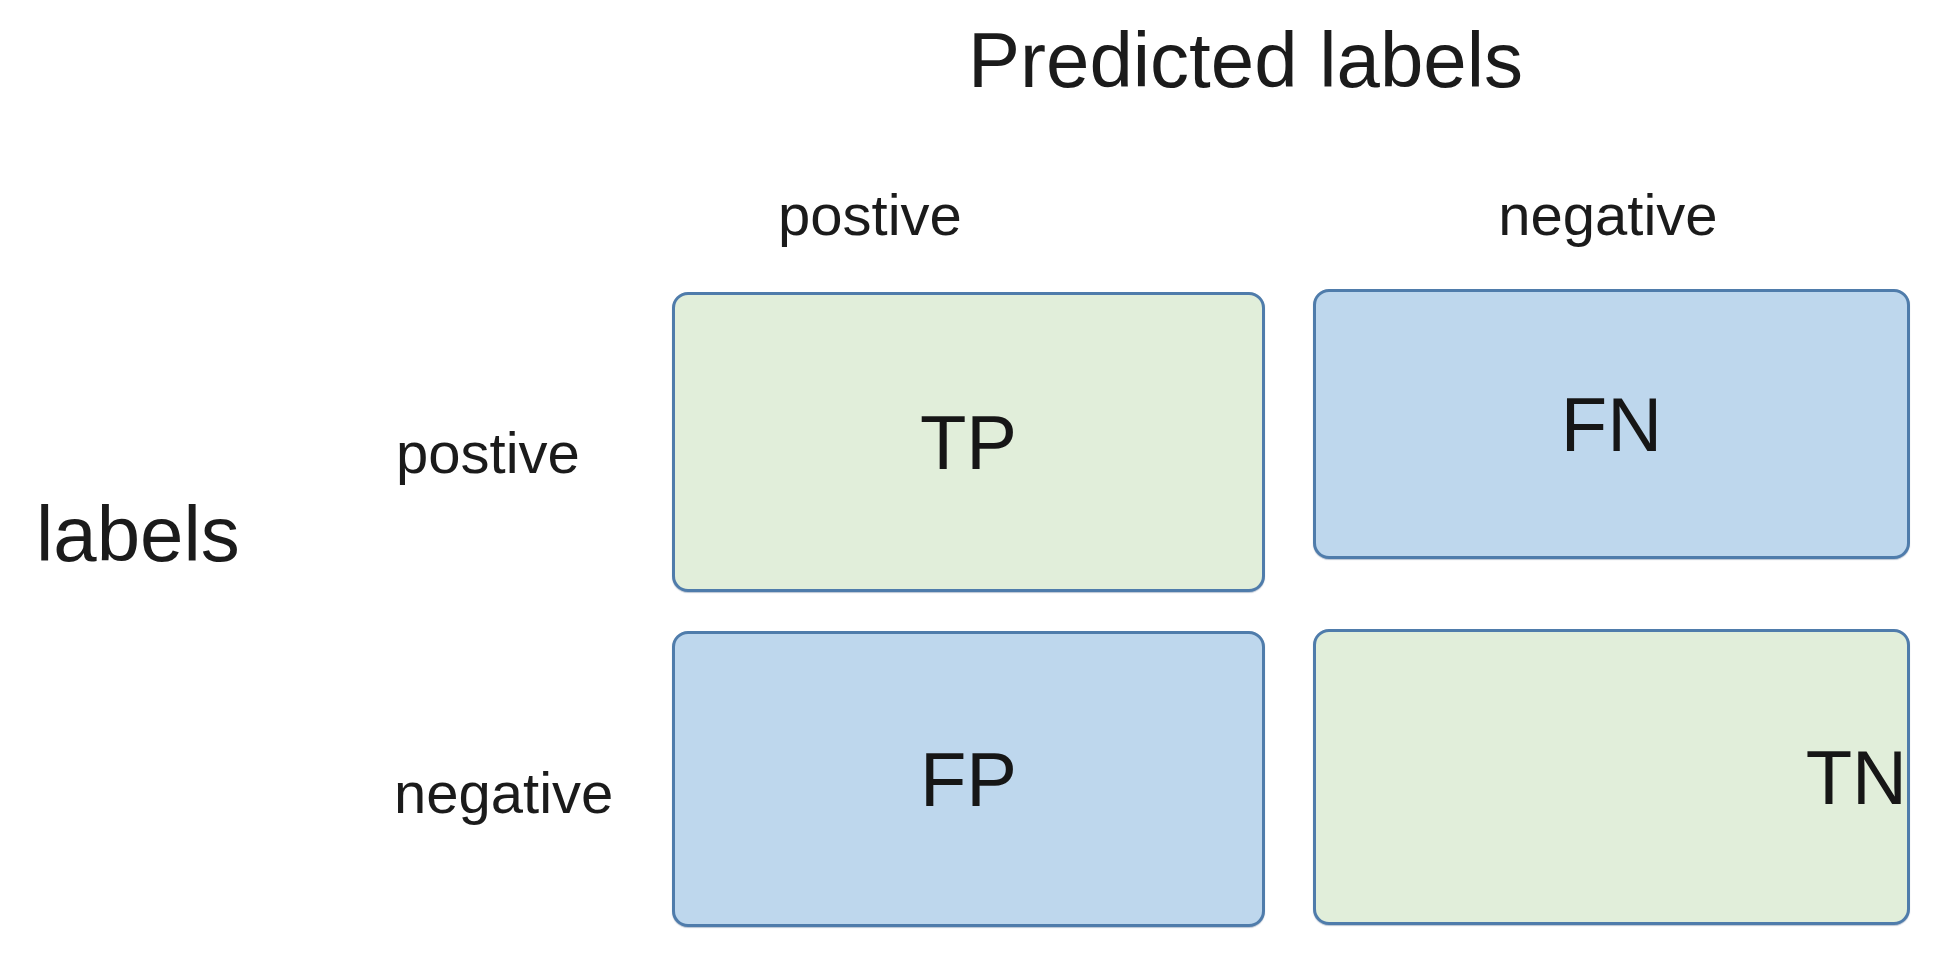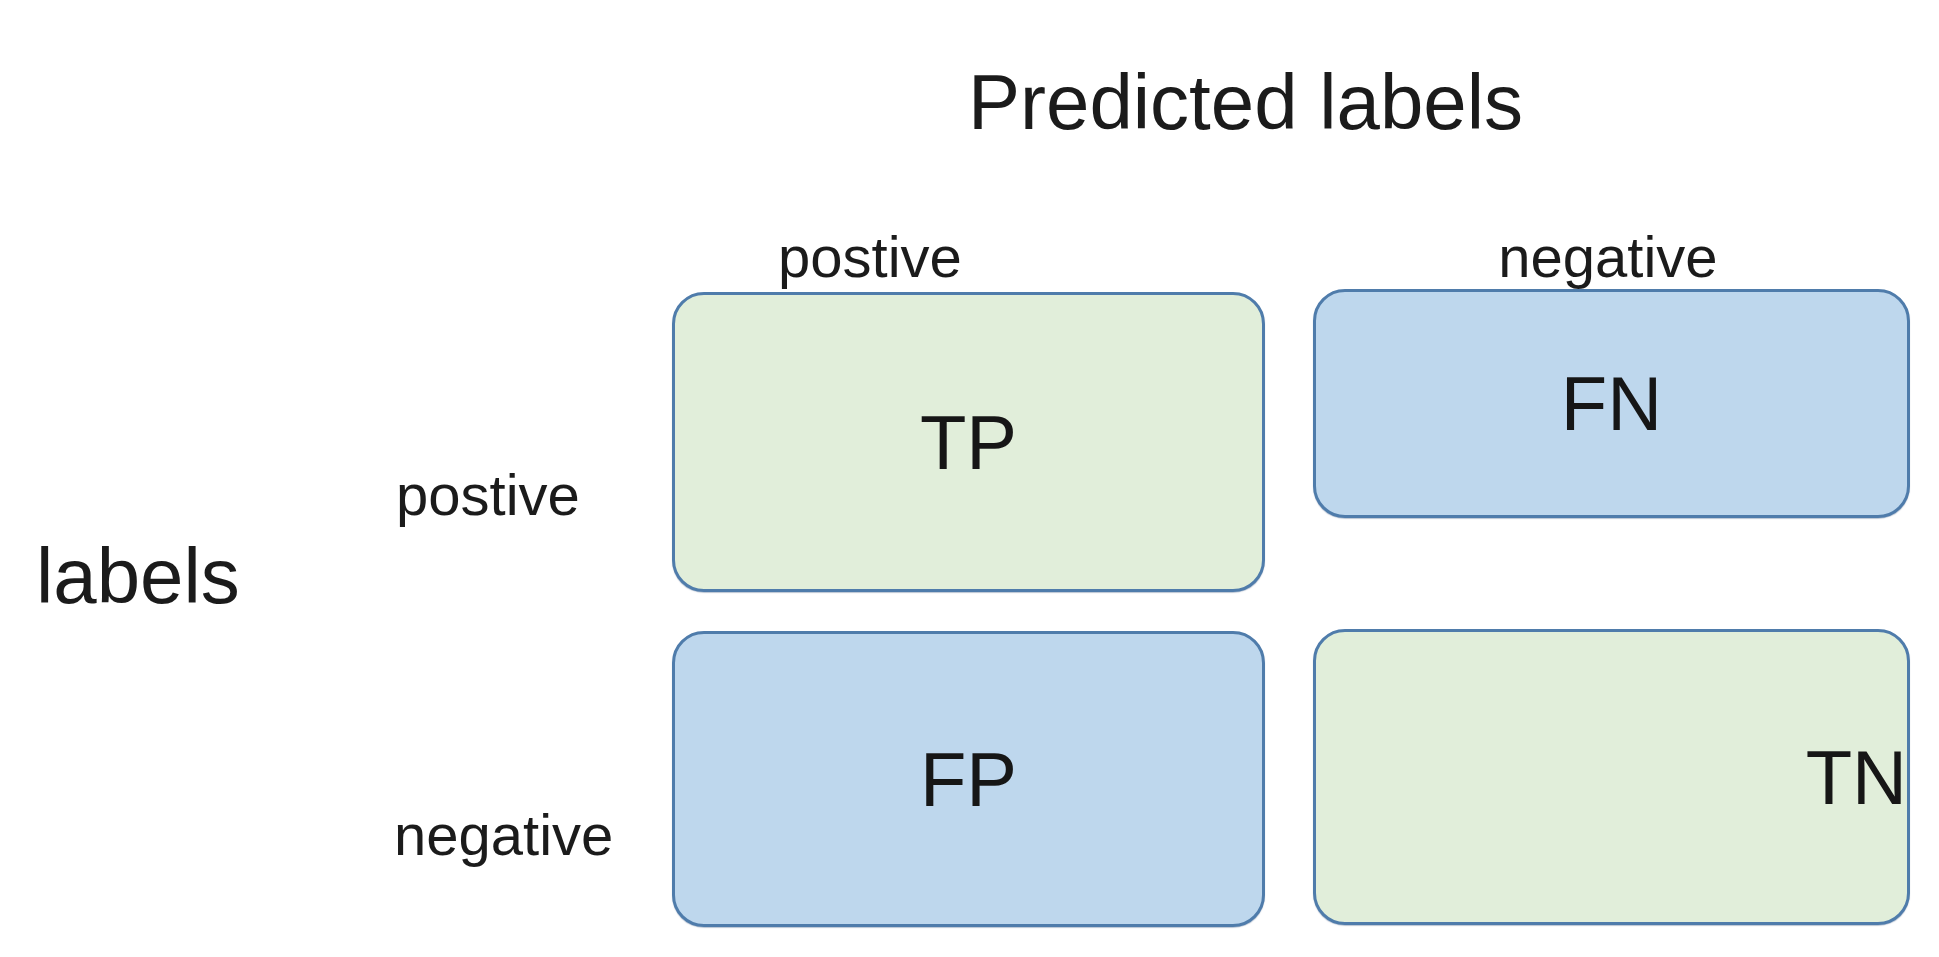--- a/index.html
+++ b/index.html
@@ -9,21 +9,21 @@
     font-family: "Liberation Sans", sans-serif;
     color: #1b1b1b;
   }
   .canvas {
     position: relative;
     width: 1939px;
     height: 957px;
     background: #ffffff;
     overflow: hidden;
   }
-  .abs { position: absolute; margin-top: 42px; }
+  .abs { position: absolute; }
 
   .title {
     left: 968px;
     top: 16px;
     font-size: 78px;
     line-height: 1.15;
     white-space: nowrap;
     color: #1b1b1b;
   }
   .axis-y {
@@ -41,31 +41,31 @@
   }
   .col-label { text-align: center; }
   .col-label.c0 { left: 770px; top: 182px; width: 200px; }
   .col-label.c1 { left: 1495px; top: 182px; width: 226px; }
   .row-label.r0 { left: 396px; top: 420px; }
   .row-label.r1 { left: 394px; top: 760px; }
 
   .cell {
     position: absolute;
     border: 3px solid #4f7cab;
-    border-radius: 32px;
+    border-radius: 16px;
     box-sizing: border-box;
     display: flex;
     align-items: center;
     justify-content: center;
     font-size: 76px;
     color: #161616;
     box-shadow: 0 1px 1px rgba(60, 90, 130, 0.35);
   }
   .cell.tp { left: 672px; top: 292px; width: 593px; height: 300px; }
-  .cell.fn { left: 1313px; top: 289px; width: 597px; height: 229px; }
+  .cell.fn { left: 1313px; top: 289px; width: 597px; height: 270px; }
   .cell.fp { left: 672px; top: 631px; width: 593px; height: 296px; }
   .cell.tn { left: 1313px; top: 629px; width: 597px; height: 296px; }
 </style>
 </head>
 <body>
 
 <div class="canvas">
 
   <div class="abs title">Predicted labels</div>
 

